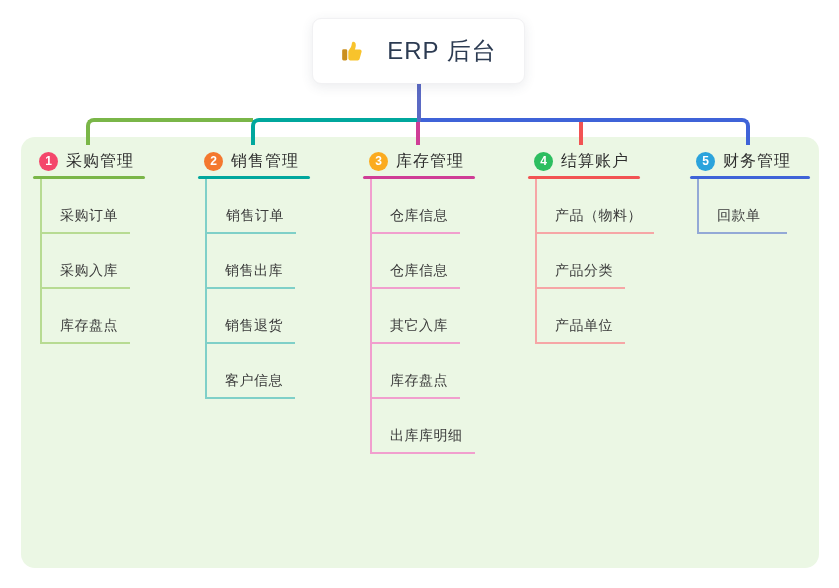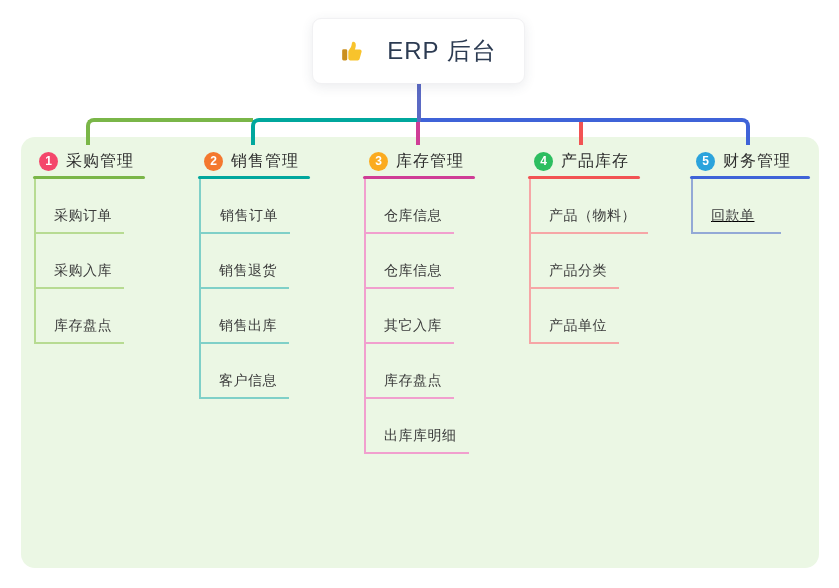--- a/index.html
+++ b/index.html
@@ -28,21 +28,21 @@
   .branch-title{
     height:22px;display:flex;align-items:center;gap:8px;padding-left:6px;cursor:pointer;
   }
   .badge{
     width:19px;height:19px;border-radius:50%;flex:0 0 19px;
     display:flex;align-items:center;justify-content:center;
     color:#ffffff;font-size:12px;font-weight:700;line-height:1;
   }
   .branch-label{font-size:16px;font-weight:500;color:#2e2e2e;letter-spacing:1px;white-space:nowrap;}
   .branch-underline{height:3px;border-radius:2px;margin-top:4px;}
-  .children{margin-left:1px;border-left:2px solid;}
+  .children{margin-left:7px;border-left:2px solid;}
   .child{
     box-sizing:border-box;height:55px;min-width:88px;width:max-content;
     padding:0 12px 0 18px;display:flex;align-items:flex-end;
     border-bottom:2px solid;cursor:pointer;
   }
   .child-label{
     font-size:14px;color:#3a3a3a;letter-spacing:.5px;white-space:nowrap;
     margin-bottom:7px;
   }
 </style>
@@ -98,25 +98,25 @@
       <span class="badge" style="background: rgb(244, 120, 46);">2</span>
       <span class="branch-label">销售管理</span>
     </div>
     <div class="branch-underline" style="width: 112px; background: rgb(0, 167, 157);"></div>
     <div class="children" style="border-left-color: rgb(127, 208, 200);">
   <div class="child" style="border-bottom-color: rgb(127, 208, 200); padding-left: 19px;">
     <span class="child-label">销售订单</span>
   </div>
 
   <div class="child" style="border-bottom-color: rgb(127, 208, 200);">
-    <span class="child-label">销售退货</span>
+    <span class="child-label">销售出库</span>
   </div>
 
   <div class="child" style="border-bottom-color: rgb(127, 208, 200);">
-    <span class="child-label">销售出库</span>
+    <span class="child-label">销售退货</span>
   </div>
 
   <div class="child" style="border-bottom-color: rgb(127, 208, 200);">
     <span class="child-label">客户信息</span>
   </div>
 </div>
   </div>
 
   <div class="branch" style="left: 363px;">
     <div class="branch-title">
@@ -145,21 +145,21 @@
 
   <div class="child" style="border-bottom-color: rgb(241, 159, 206);">
     <span class="child-label">出库库明细</span>
   </div>
 </div>
   </div>
 
   <div class="branch" style="left: 528px;">
     <div class="branch-title">
       <span class="badge" style="background: rgb(45, 190, 96);">4</span>
-      <span class="branch-label">产品库存</span>
+      <span class="branch-label">结算账户</span>
     </div>
     <div class="branch-underline" style="width: 112px; background: rgb(242, 83, 83);"></div>
     <div class="children" style="border-left-color: rgb(246, 166, 166);">
   <div class="child" style="border-bottom-color: rgb(246, 166, 166);">
     <span class="child-label">产品（物料）</span>
   </div>
 
   <div class="child" style="border-bottom-color: rgb(246, 166, 166);">
     <span class="child-label">产品分类</span>
   </div>
@@ -170,21 +170,21 @@
 </div>
   </div>
 
   <div class="branch" style="left: 690px;">
     <div class="branch-title">
       <span class="badge" style="background: rgb(43, 163, 220);">5</span>
       <span class="branch-label">财务管理</span>
     </div>
     <div class="branch-underline" style="width: 120px; background: rgb(63, 99, 216);"></div>
     <div class="children" style="border-left-color: rgb(147, 169, 214);">
-  <div class="child" style="border-bottom-color: rgb(147, 169, 214); text-decoration: underline;">
+  <div class="child" style="border-bottom-color: rgb(147, 169, 214);">
     <span class="child-label">回款单</span>
   </div>
 
 
 </div>
   </div>
 </div>
 </div>
 
 </body></html>

